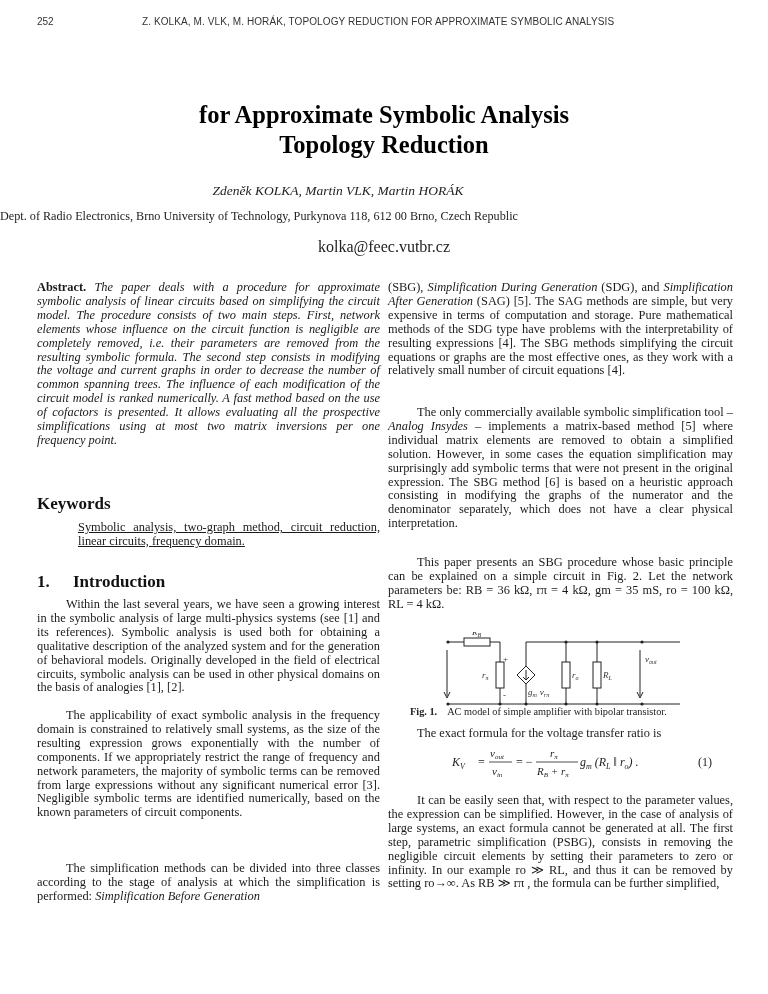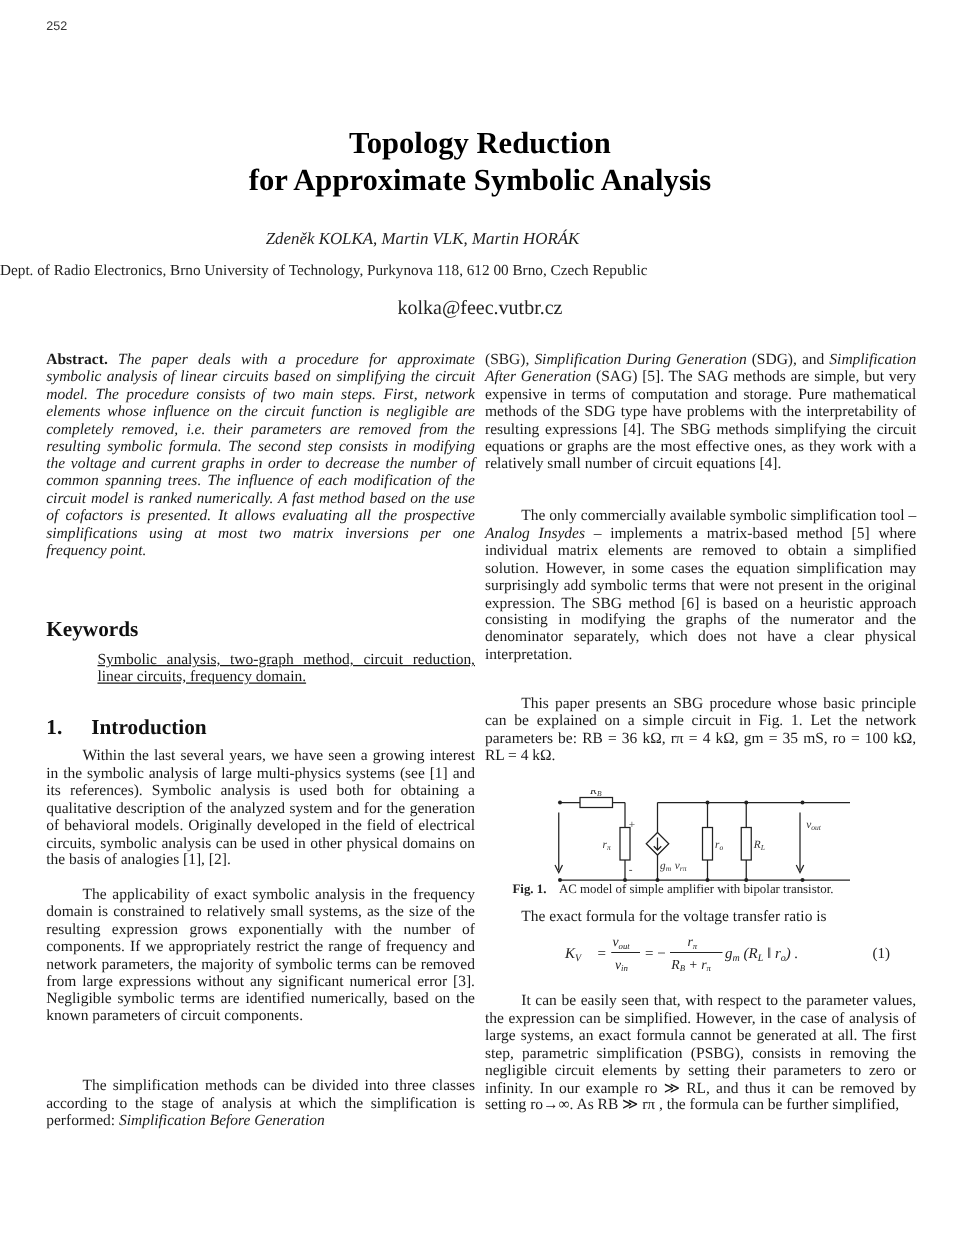--- a/index.html
+++ b/index.html
@@ -38,25 +38,26 @@
   .fig-caption b { margin-right: 10px; }
   .r4 { top: 727px; }
   .eq { top: 744px; left: 388px; width: 345px; height: 36px; font-size: 12px; }
   .r5 { top: 794px; }
 </style>
 </head>
 <body>
 
 <div class="abs running-head">
   <span class="page-num">252</span>
+  <span class="head-title">Z. KOLKA, M. VLK, M. HORÁK, TOPOLOGY REDUCTION FOR APPROXIMATE SYMBOLIC ANALYSIS</span>
 </div>
 
 <div class="abs title">
+  <div>for Approximate Symbolic Analysis</div>
   <div>Topology Reduction</div>
-  <div>for Approximate Symbolic Analysis</div>
 </div>
 <div class="abs authors">Zdeněk KOLKA, Martin VLK, Martin HORÁK</div>
 <div class="abs affil">Dept. of Radio Electronics, Brno University of Technology, Purkynova 118, 612 00 Brno, Czech Republic</div>
 <div class="abs email">kolka@feec.vutbr.cz</div>
 
 <div class="abs col left abstract">
   <p><b>Abstract.</b> <span>The paper deals with a procedure for approximate symbolic analysis of linear circuits based on simplifying the circuit model. The procedure consists of two main steps. First, network elements whose influence on the circuit function is negligible are completely removed, i.e. their parameters are removed from the resulting symbolic formula. The second step consists in modifying the voltage and current graphs in order to decrease the number of common spanning trees. The influence of each modification of the circuit model is ranked numerically. A fast method based on the use of cofactors is presented. It allows evaluating all the prospective simplifications using at most two matrix inversions per one frequency point.</span></p>
 </div>
 
 <div class="abs kw-head">Keywords</div>
@@ -76,21 +77,21 @@
   <p class="indent"><span>The simplification methods can be divided into three classes according to the stage of analysis at which the simplification is performed: </span><i>Simplification Before Generation</i></p>
 </div>
 
 <div class="abs col right r1">
   <p><span>(SBG), </span><i>Simplification During Generation</i><span> (SDG), and </span><i>Simplification After Generation</i><span> (SAG) [5]. The SAG methods are simple, but very expensive in terms of computation and storage. Pure mathematical methods of the SDG type have problems with the interpretability of resulting expressions [4]. The SBG methods simplifying the circuit equations or graphs are the most effective ones, as they work with a relatively small number of circuit equations [4].</span></p>
 </div>
 <div class="abs col right r2">
   <p class="indent"><span>The only commercially available symbolic simplification tool – </span><i>Analog Insydes</i><span> – implements a matrix-based method [5] where individual matrix elements are removed to obtain a simplified solution. However, in some cases the equation simplification may surprisingly add symbolic terms that were not present in the original expression. The SBG method [6] is based on a heuristic approach consisting in modifying the graphs of the numerator and the denominator separately, which does not have a clear physical interpretation.</span></p>
 </div>
 <div class="abs col right r3">
-  <p class="indent"><span>This paper presents an SBG procedure whose basic principle can be explained on a simple circuit in Fig. 1. Let the network parameters be: </span><span>RB = 36 kΩ, rπ = 4 kΩ, gm = 35 mS, ro = 100 kΩ, RL = 4 kΩ.</span></p>
+  <p class="indent"><span>This paper presents an SBG procedure whose basic principle can be explained on a simple circuit in Fig. 2. Let the network parameters be: </span><span>RB = 36 kΩ, rπ = 4 kΩ, gm = 35 mS, ro = 100 kΩ, RL = 4 kΩ.</span></p>
 </div>
 
 <svg class="abs fig" viewBox="0 0 250 80">
   <g stroke="#222" stroke-width="1" fill="none">
 
     <line x1="8" y1="10" x2="24" y2="10"></line>
     <rect x="24" y="6" width="26" height="8" fill="#fff"></rect>
     <line x1="50" y1="10" x2="60" y2="10"></line>
     <line x1="60" y1="10" x2="60" y2="30"></line>
     <rect x="56" y="30" width="8" height="26" fill="#fff"></rect>

